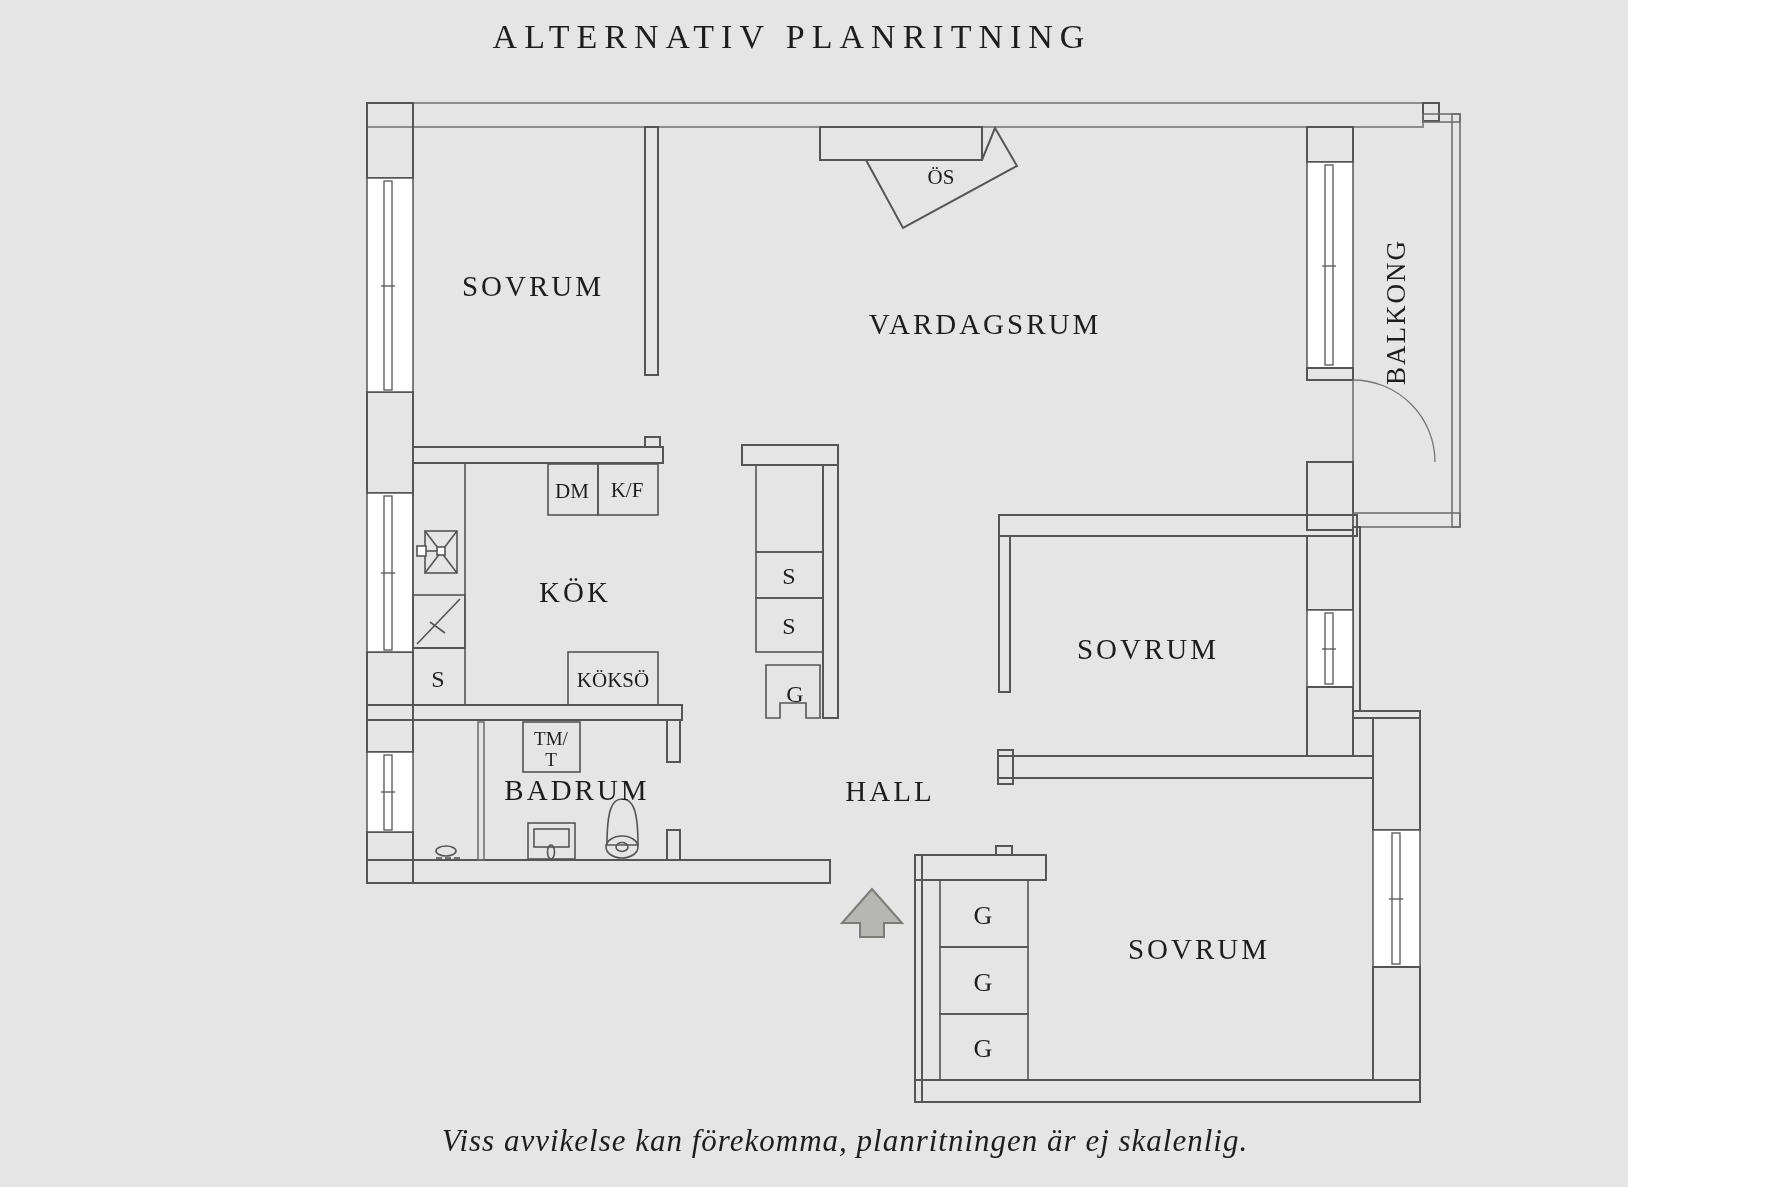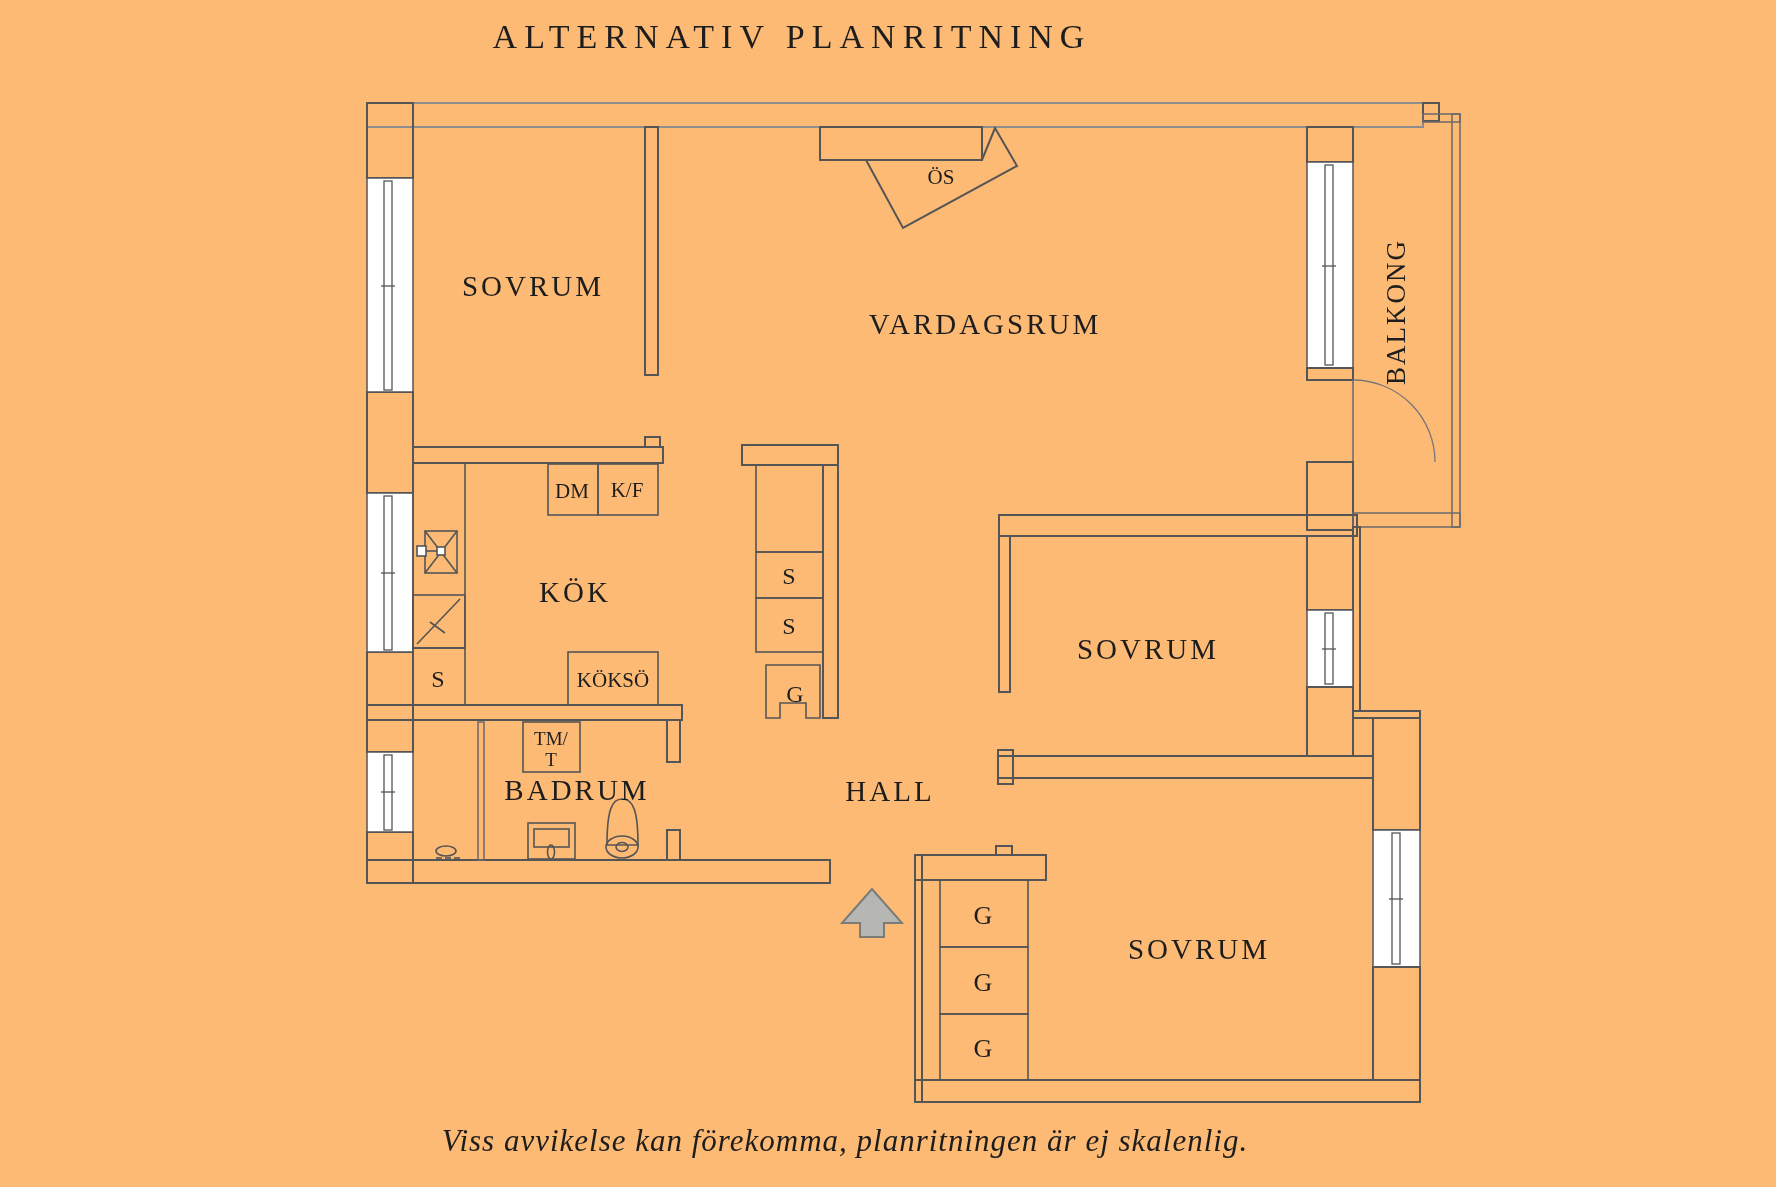--- a/index.html
+++ b/index.html
@@ -1,20 +1,20 @@
 <!DOCTYPE html>
 <html><head>
 <meta charset="utf-8">
 <style>
   html, body { margin: 0; padding: 0; background: #ffffff; }
   .page {
     position: relative;
-    width: 1776px;
+    width: 1628px;
     height: 1187px;
-    background: #fdba74;
+    background: #e5e5e5;
     font-family: "Liberation Serif", "DejaVu Serif", serif;
     overflow: hidden;
   }
   svg { display: block; }
   .wall        { fill: none; stroke: #555555; stroke-width: 2; }
   .wall-thin   { fill: none; stroke: #6a6a6a; stroke-width: 1.5; }
   .outer-top   { fill: none; stroke: #8d8d8d; stroke-width: 2; }
   .niche       { fill: #ffffff; stroke: #555555; stroke-width: 1.5; }
   .glass       { fill: none; stroke: #555555; stroke-width: 1.3; }
   .fixture     { fill: none; stroke: #555555; stroke-width: 1.6; }

